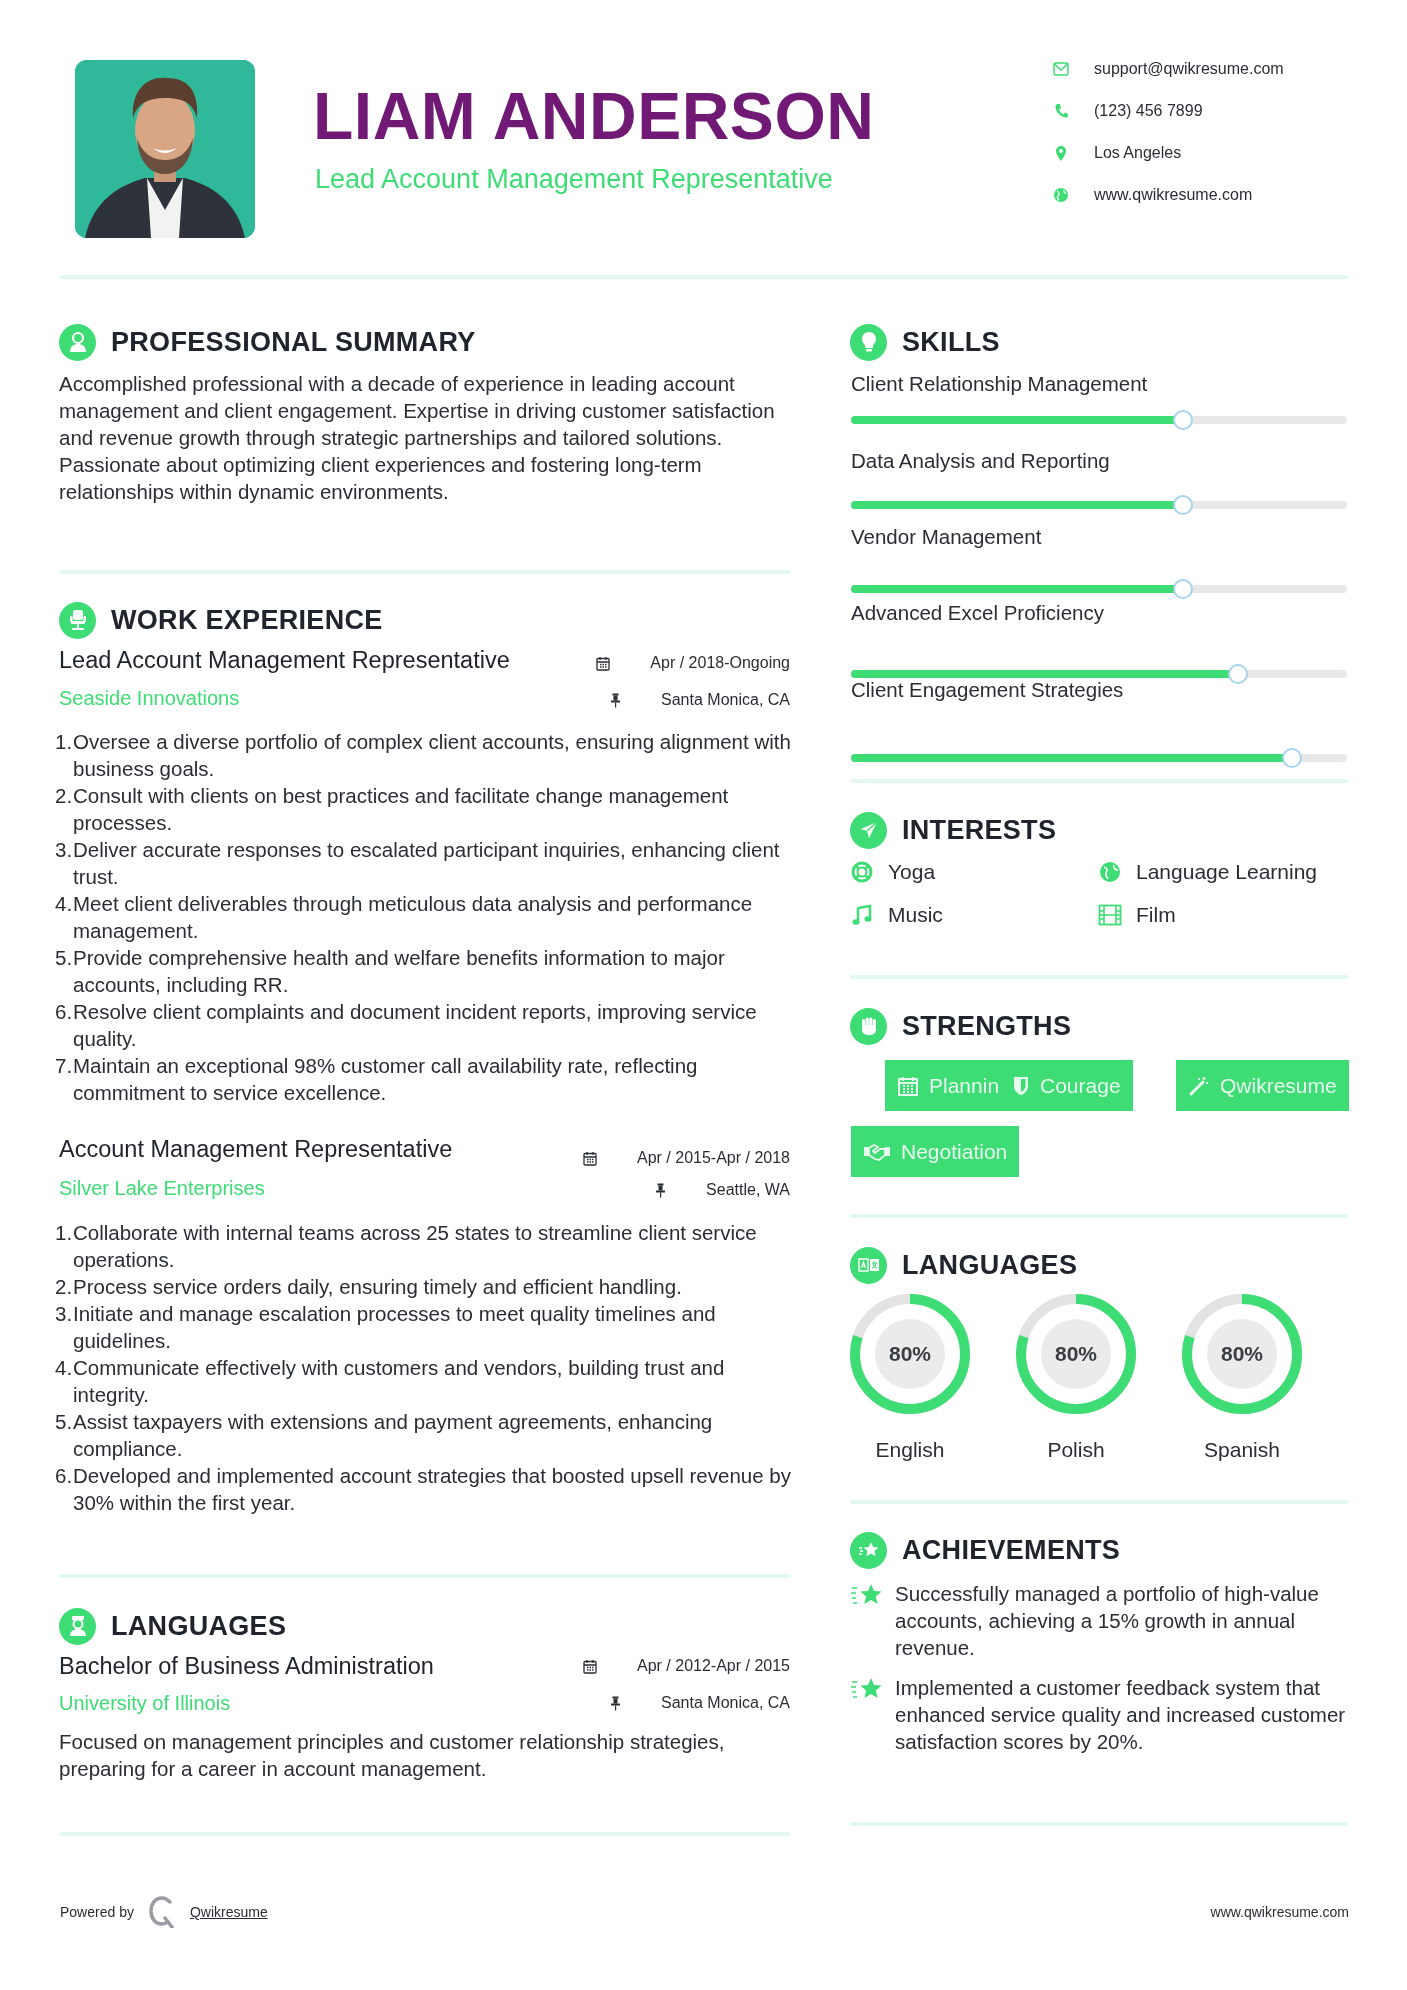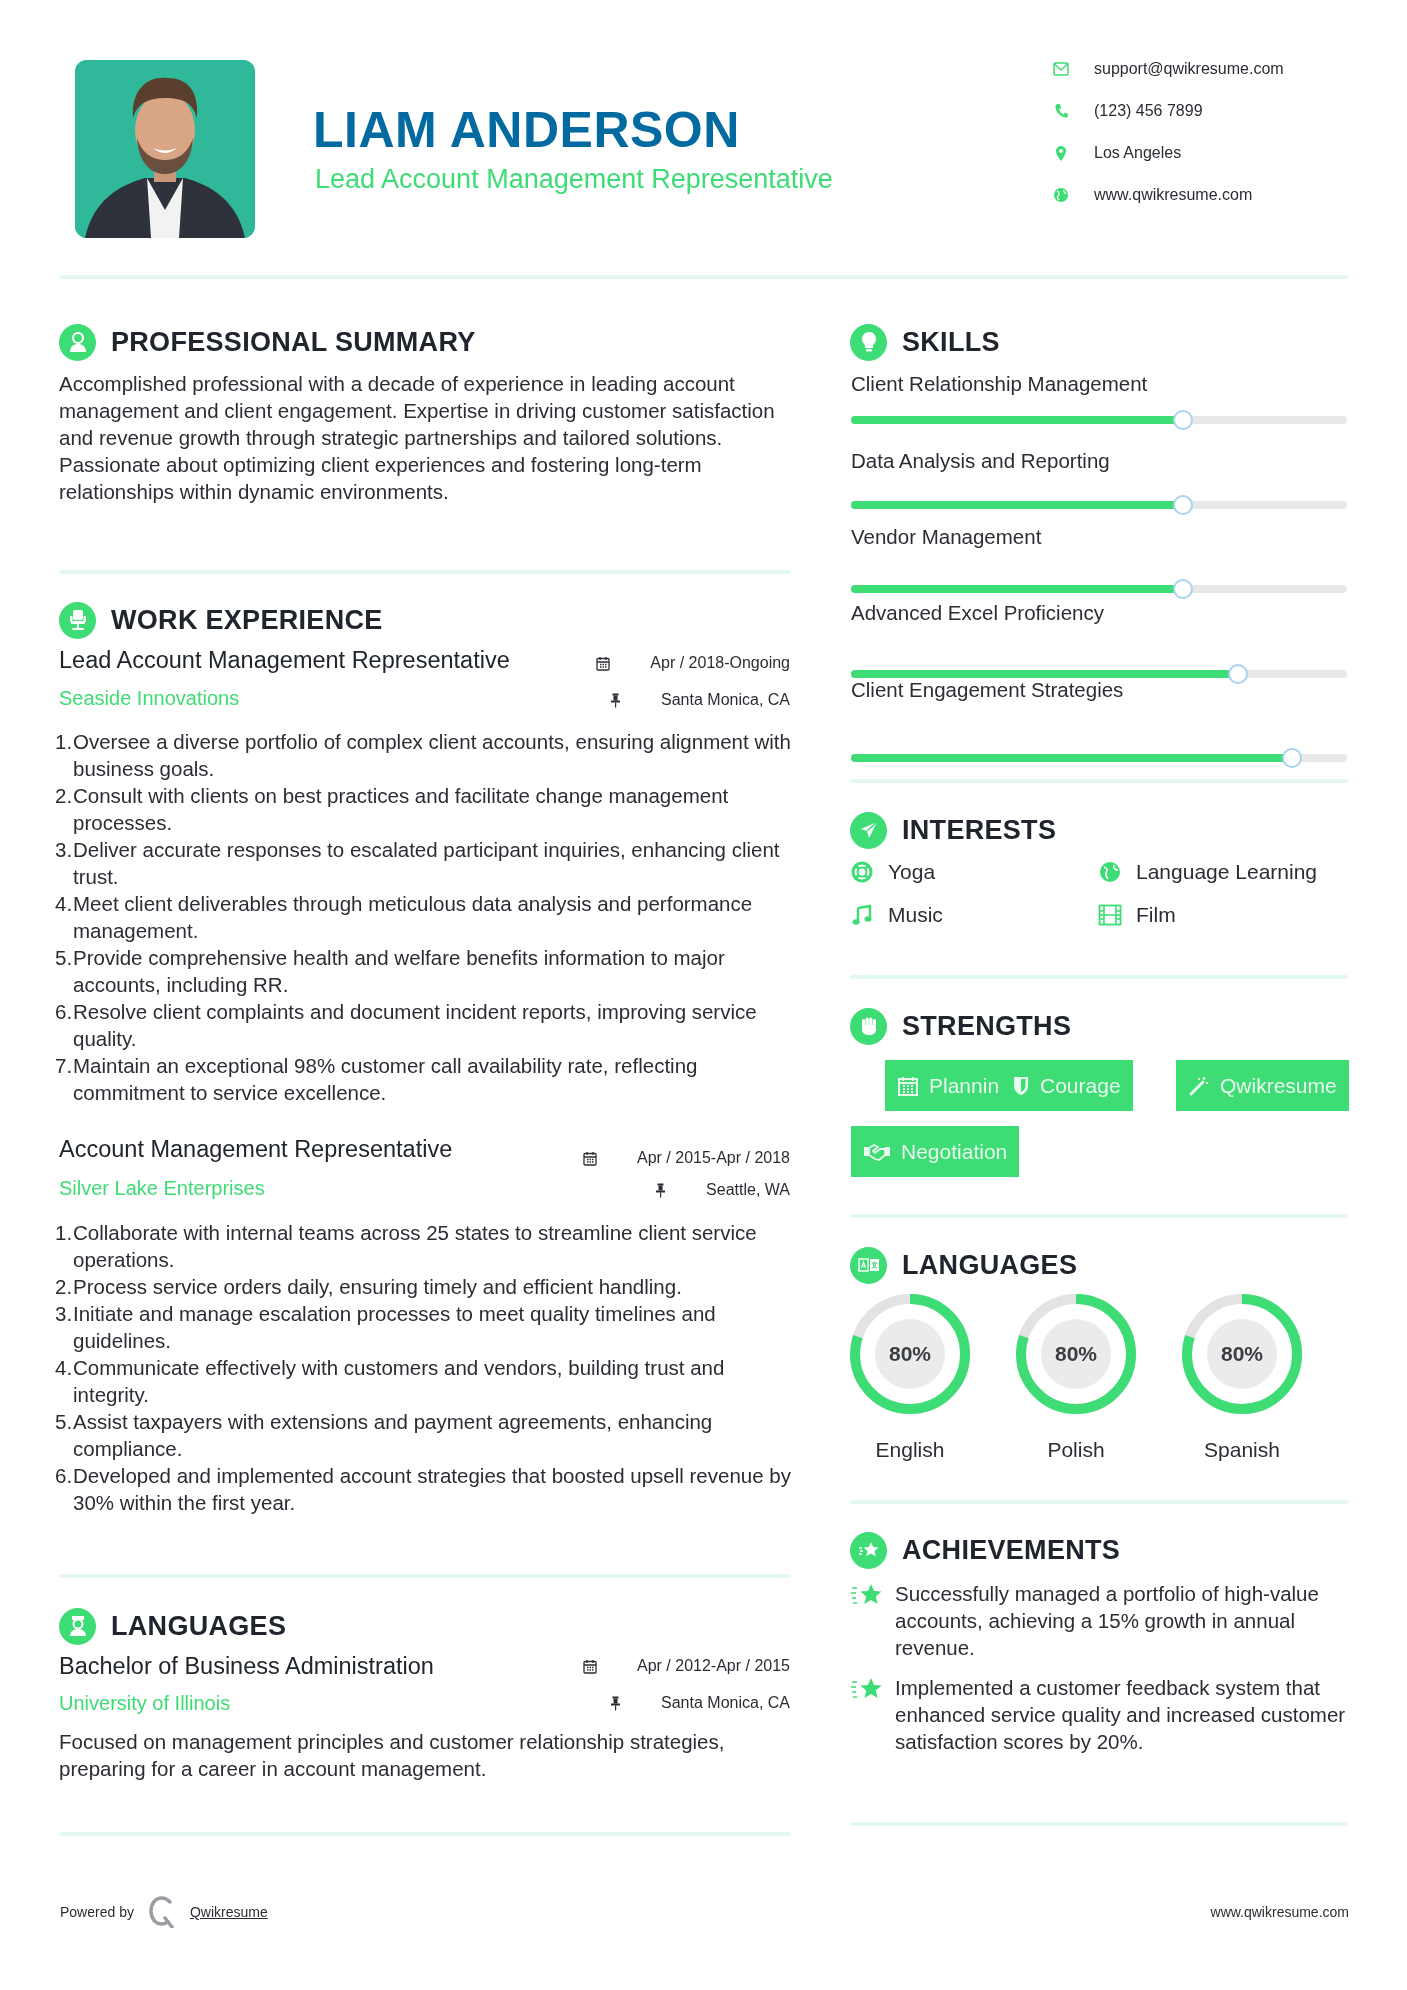--- a/index.html
+++ b/index.html
@@ -3,21 +3,21 @@
 <meta charset="utf-8">
 <style>
   * { box-sizing: border-box; margin: 0; padding: 0; }
   html, body { width: 1407px; height: 1990px; background: #ffffff; overflow: hidden; }
   body { font-family: "Liberation Sans", "DejaVu Sans", sans-serif; color: #2a2d33; position: relative; }
   .abs { position: absolute; }
 
   
   .photo { left: 75px; top: 60px; width: 180px; height: 178px; border-radius: 12px; background: #2fb899; overflow: hidden; }
   .photo svg { display: block; }
-  .name { left: 313px; top: 100px; font-size: 50px; font-weight: 700; color: #0369a1; letter-spacing: 0.5px; line-height: 60px; white-space: nowrap; }
+  .name { left: 313px; top: 86px; font-size: 66px; font-weight: 700; color: #701a75; letter-spacing: 0.5px; line-height: 60px; white-space: nowrap; }
   .title { left: 315px; top: 162px; font-size: 27px; color: #3ddc74; line-height: 34px; white-space: nowrap; }
   .contact { left: 1050px; width: 330px; height: 26px; display: flex; align-items: center; font-size: 16px; color: #2a2d33; }
   .contact .ci { width: 22px; height: 22px; margin-right: 22px; display: flex; align-items: center; justify-content: center; }
 
   .divider { height: 4px; background: #e3f8f1; border-radius: 2px; }
 
   
   .sec-head { display: flex; align-items: center; height: 40px; }
   .sec-icon { width: 37px; height: 37px; border-radius: 50%; background: #3ddc74; display: flex; align-items: center; justify-content: center; margin-right: 15px; flex-shrink: 0; }
   .sec-title { font-size: 27px; font-weight: 700; color: #20252d; letter-spacing: 0.3px; white-space: nowrap; }

